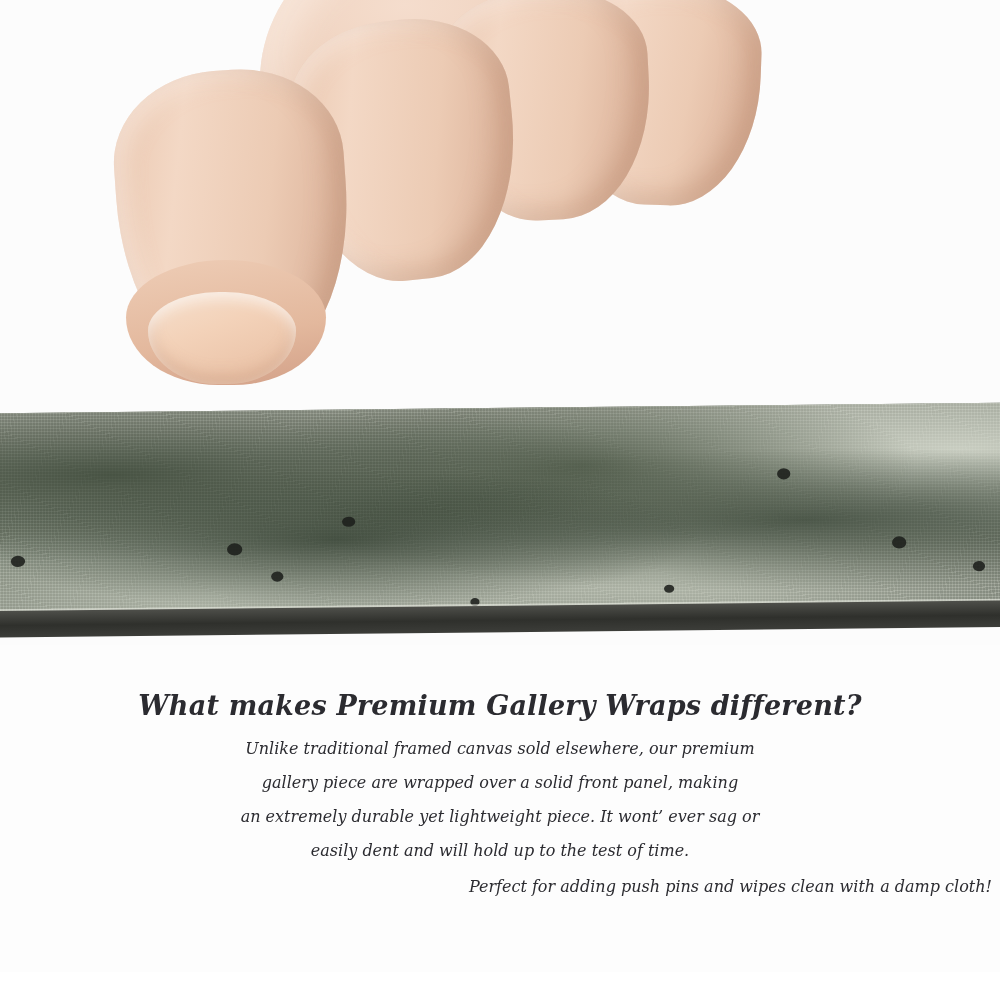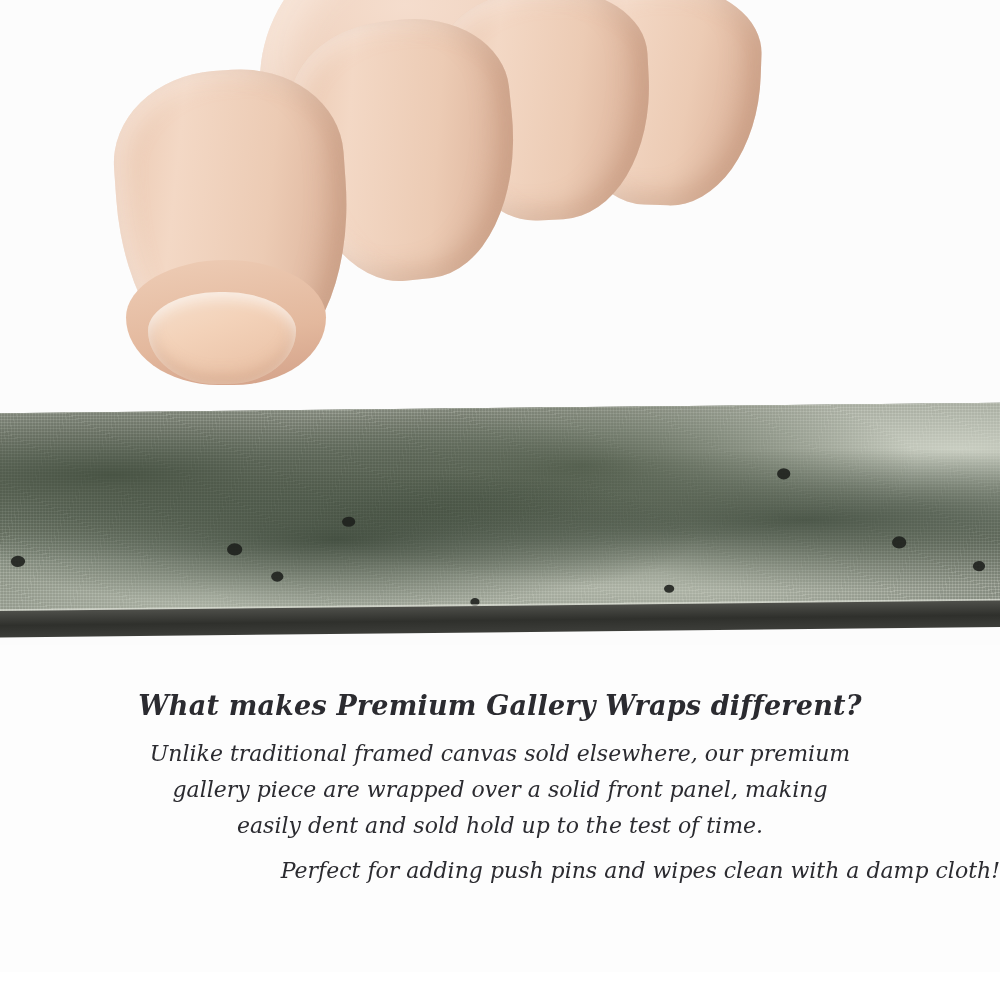--- a/index.html
+++ b/index.html
@@ -155,23 +155,23 @@
     font-style: italic;
   }
   .caption-heading {
     font-size: 27px;
     font-weight: 700;
     letter-spacing: 0.2px;
     margin: 0 0 14px 0;
     line-height: 1.2;
   }
   .caption-line {
-    font-size: 22px;
+    font-size: 16px;
     line-height: 1.62;
-    margin: 0;
+    margin: 8px;
   }
   .caption-line.spaced {
     margin-top: 10px;
     text-align: right;
   }
 </style>
 </head>
 <body>
 
 <div class="product-figure">
@@ -206,17 +206,18 @@
     </div>
 
     <div class="edge-highlight"></div>
     <div class="edge-dark"></div>
   </div>
 
   <div class="caption">
     <p class="caption-heading">What makes Premium Gallery Wraps different?</p>
     <p class="caption-line">Unlike traditional framed canvas sold elsewhere, our premium</p>
     <p class="caption-line">gallery piece are wrapped over a solid front panel, making</p>
-    <p class="caption-line">easily dent and sold hold up to the test of time.</p>
+    <p class="caption-line">an extremely durable yet lightweight piece. It wont’ ever sag or</p>
+    <p class="caption-line">easily dent and will hold up to the test of time.</p>
     <p class="caption-line spaced">Perfect for adding push pins and wipes clean with a damp cloth!</p>
   </div>
 
 </div>
 
 </body></html>

